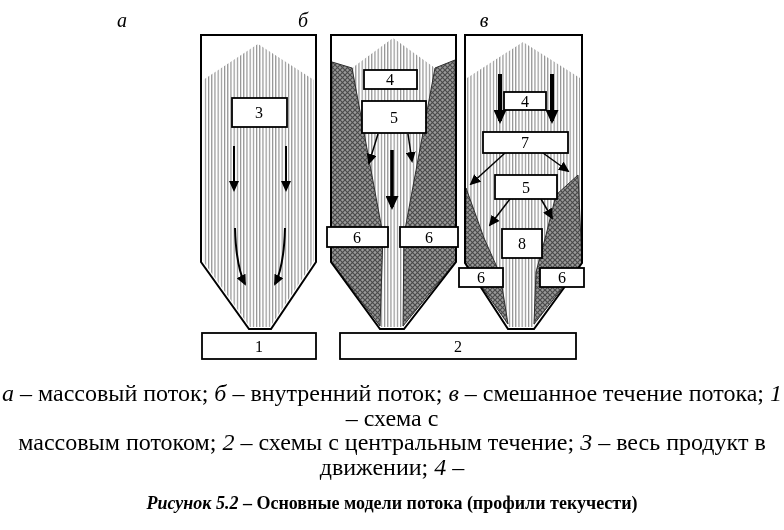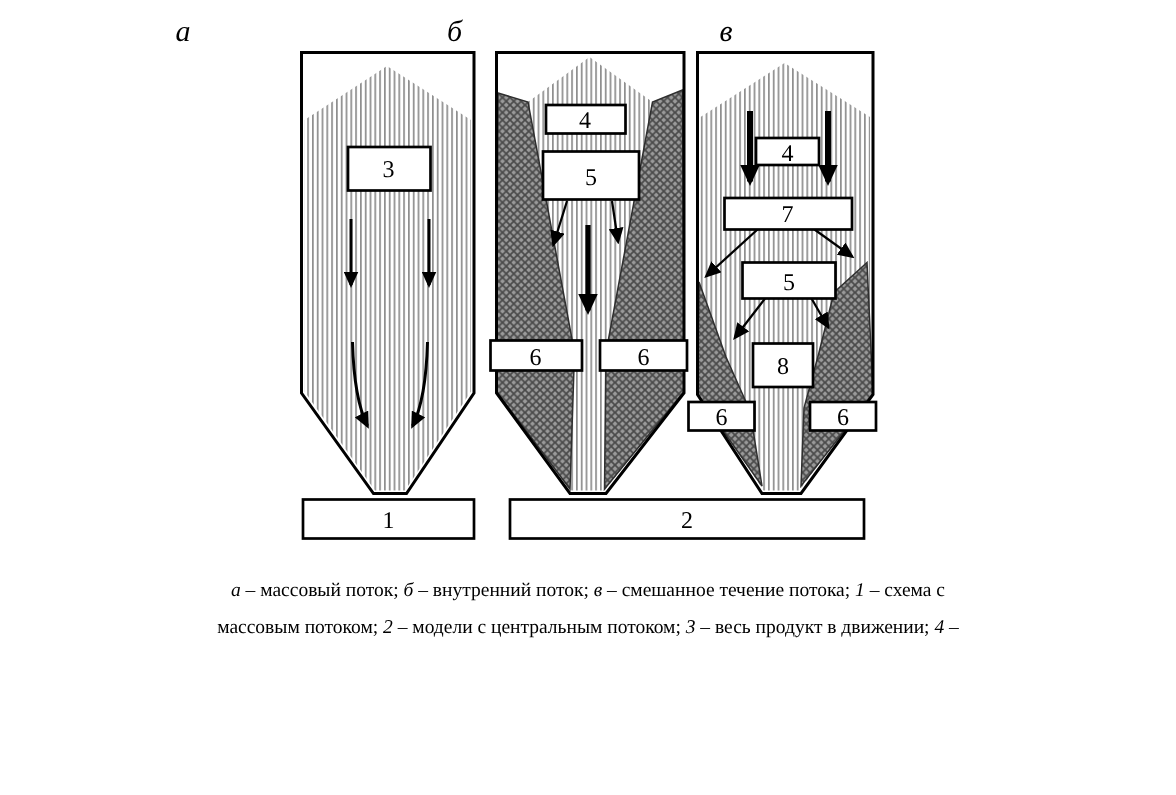--- a/index.html
+++ b/index.html
@@ -7,21 +7,21 @@
         font-family:"Liberation Serif",serif;color:#000;}
   svg{position:absolute;top:0;left:0;display:block;}
   .numbox{fill:#ffffff;stroke:#000000;stroke-width:1.8;}
   .boxnum{font-size:16px;text-anchor:middle;fill:#000000;font-family:"Liberation Serif",serif;}
   .panel-label{font-size:20px;font-style:italic;text-anchor:middle;fill:#000000;
                font-family:"Liberation Serif",serif;}
   .outline{fill:none;stroke:#000000;stroke-width:2;stroke-linejoin:miter;}
   .dark{stroke:#2f2f2f;stroke-width:1;}
   .arrow{fill:none;stroke:#000000;}
   .legend{position:absolute;top:381px;left:0;width:784px;text-align:center;
-          font-size:13px;line-height:24.5px;}
+          font-size:24px;line-height:24.5px;}
   .legend-line{white-space:pre-wrap;}
   .it{font-style:italic;}
   .figcap{position:absolute;top:493px;left:0;width:784px;text-align:center;
           font-size:18px;font-weight:bold;white-space:pre-wrap;}
 </style>
 </head>
 <body>
 
 <div class="page">
 
@@ -102,17 +102,18 @@
       <rect class="numbox" x="540" y="268" width="44" height="19"></rect>
       <text class="boxnum" x="562" y="283">6</text>
     </g>
 
     <rect class="numbox" x="340" y="333" width="236" height="26"></rect>
     <text class="boxnum" x="458" y="352">2</text>
   </svg>
 
   <div class="legend">
     <div class="legend-line"><span class="it">а</span><span> – массовый поток; </span><span class="it">б</span><span> – внутренний поток; </span><span class="it">в</span><span> – смешанное течение потока; </span><span class="it">1</span><span> – схема с</span></div>
-    <div class="legend-line"><span>массовым потоком; </span><span class="it">2</span><span> – модели с центральным потоком; </span><span class="it">3</span><span> – весь продукт в движении; </span><span class="it">4</span><span> –</span></div>
+    <div class="legend-line"><span>массовым потоком; </span><span class="it">2</span><span> – схемы с центральным течение; </span><span class="it">3</span><span> – весь продукт в движении; </span><span class="it">4</span><span> –</span></div>
   </div>
 
+  <div class="figcap"><span class="it">Рисунок 5.2</span><span> – </span><span>Основные модели потока (профили текучести)</span></div>
 
 </div>
 
 </body></html>

